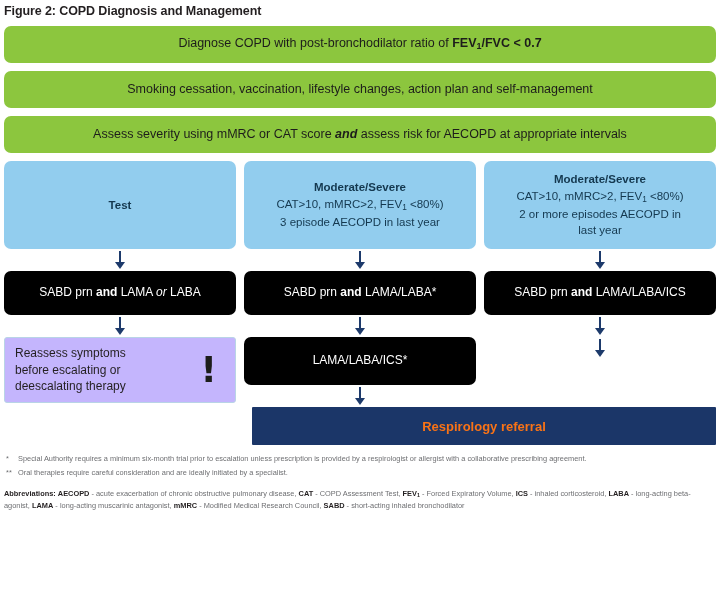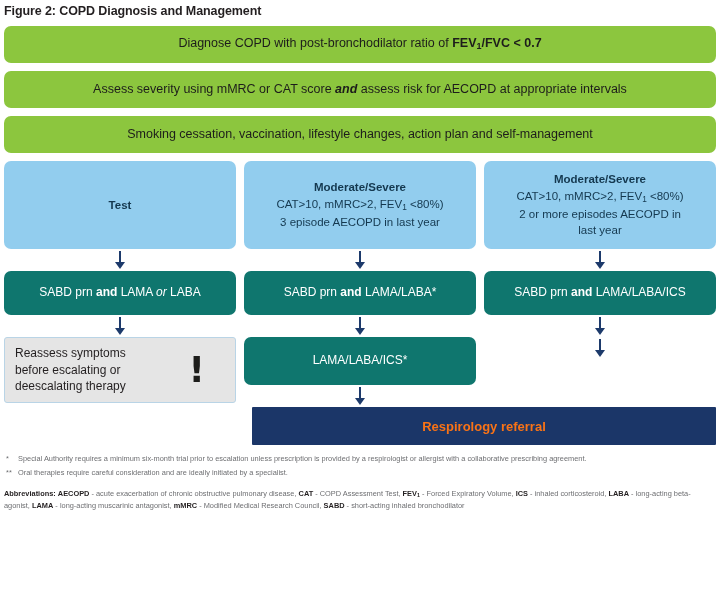--- a/index.html
+++ b/index.html
@@ -90,43 +90,43 @@
     content: "";
     position: absolute;
     top: 13px;
     width: 0; height: 0;
     border-left: 5px solid transparent;
     border-right: 5px solid transparent;
     border-top: 7px solid #1d3a6b;
   }
 
   .tx-box {
-    background: #0f766e;
+    background: #000000;
     border-radius: 7px;
     min-height: 44px;
     display: flex;
     align-items: center;
     justify-content: center;
     text-align: center;
     color: #ffffff;
     font-size: 12px;
     padding: 6px 8px;
     line-height: 1.32;
   }
   .tx-box.two-line { min-height: 48px; }
 
   .reassess-box {
-    background: #e5e5e5;
+    background: #c4b5fd;
     border: 1px solid #b9d4e6;
     border-radius: 3px;
     min-height: 62px;
     display: flex;
     align-items: center;
     justify-content: space-between;
-    padding: 7px 24px 7px 10px;
+    padding: 7px 12px 7px 10px;
     font-size: 12px;
     color: #231f20;
     line-height: 1.38;
   }
   .reassess-text { text-align: left; }
   .bang {
     font-size: 36px;
     font-weight: bold;
     line-height: 0.85;
     color: #1d1d1b;
@@ -180,25 +180,25 @@
 
 <div class="figure-title">Figure 2: COPD Diagnosis and Management</div>
 
 <div class="flow">
 
   <div class="green-box">
     <span><span>Diagnose COPD with post-bronchodilator ratio of </span><b><span>FEV</span><sub>1</sub><span>/FVC &lt; 0.7</span></b></span>
   </div>
 
   <div class="green-box">
+    <span>Smoking cessation, vaccination, lifestyle changes, action plan and self-management</span>
+  </div>
+
+  <div class="green-box">
     <span><span>Assess severity using mMRC or CAT score </span><b><i>and</i></b><span> assess risk for AECOPD at appropriate intervals</span></span>
-  </div>
-
-  <div class="green-box">
-    <span>Smoking cessation, vaccination, lifestyle changes, action plan and self-management</span>
   </div>
 
   <div class="columns">
 
     <div class="col">
       <div class="sev-box">
         <div class="sev-title">Test</div>
       </div>
       <div class="arrow"></div>
       <div class="tx-box">

